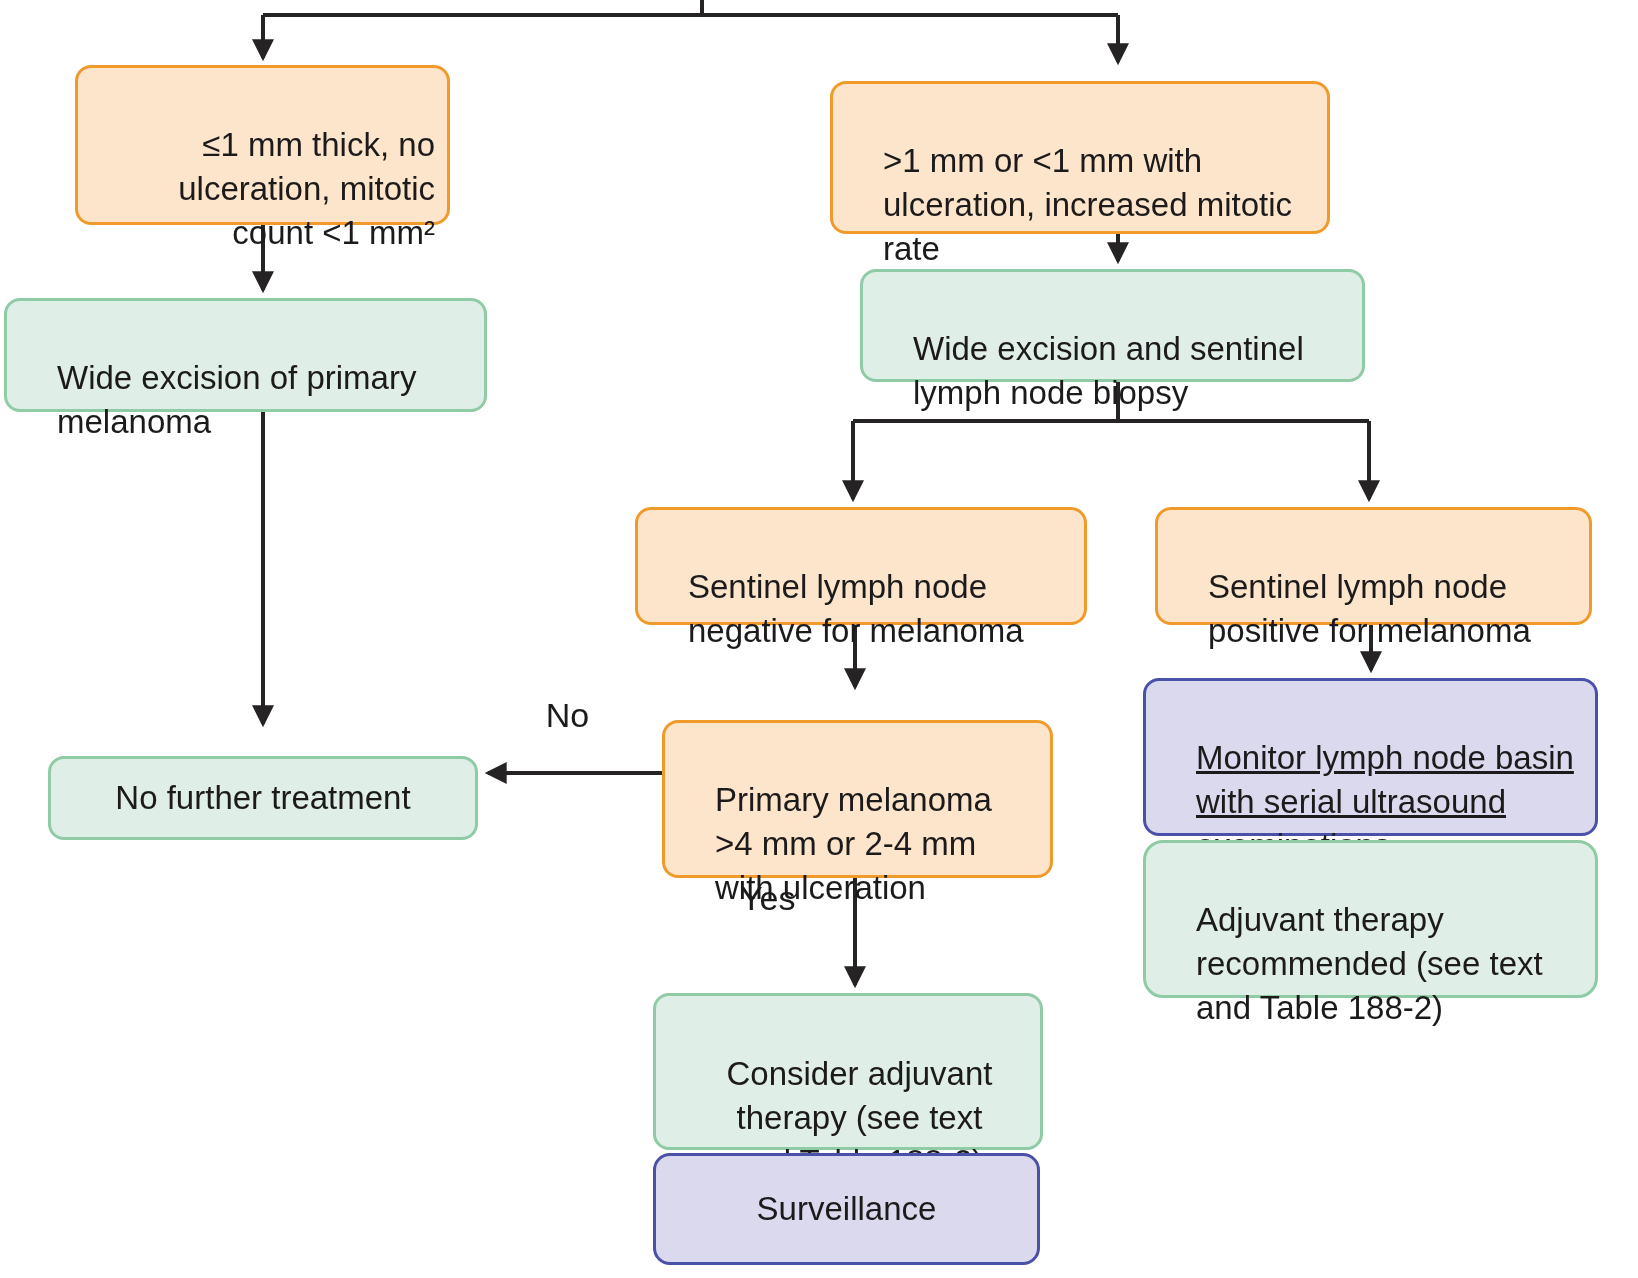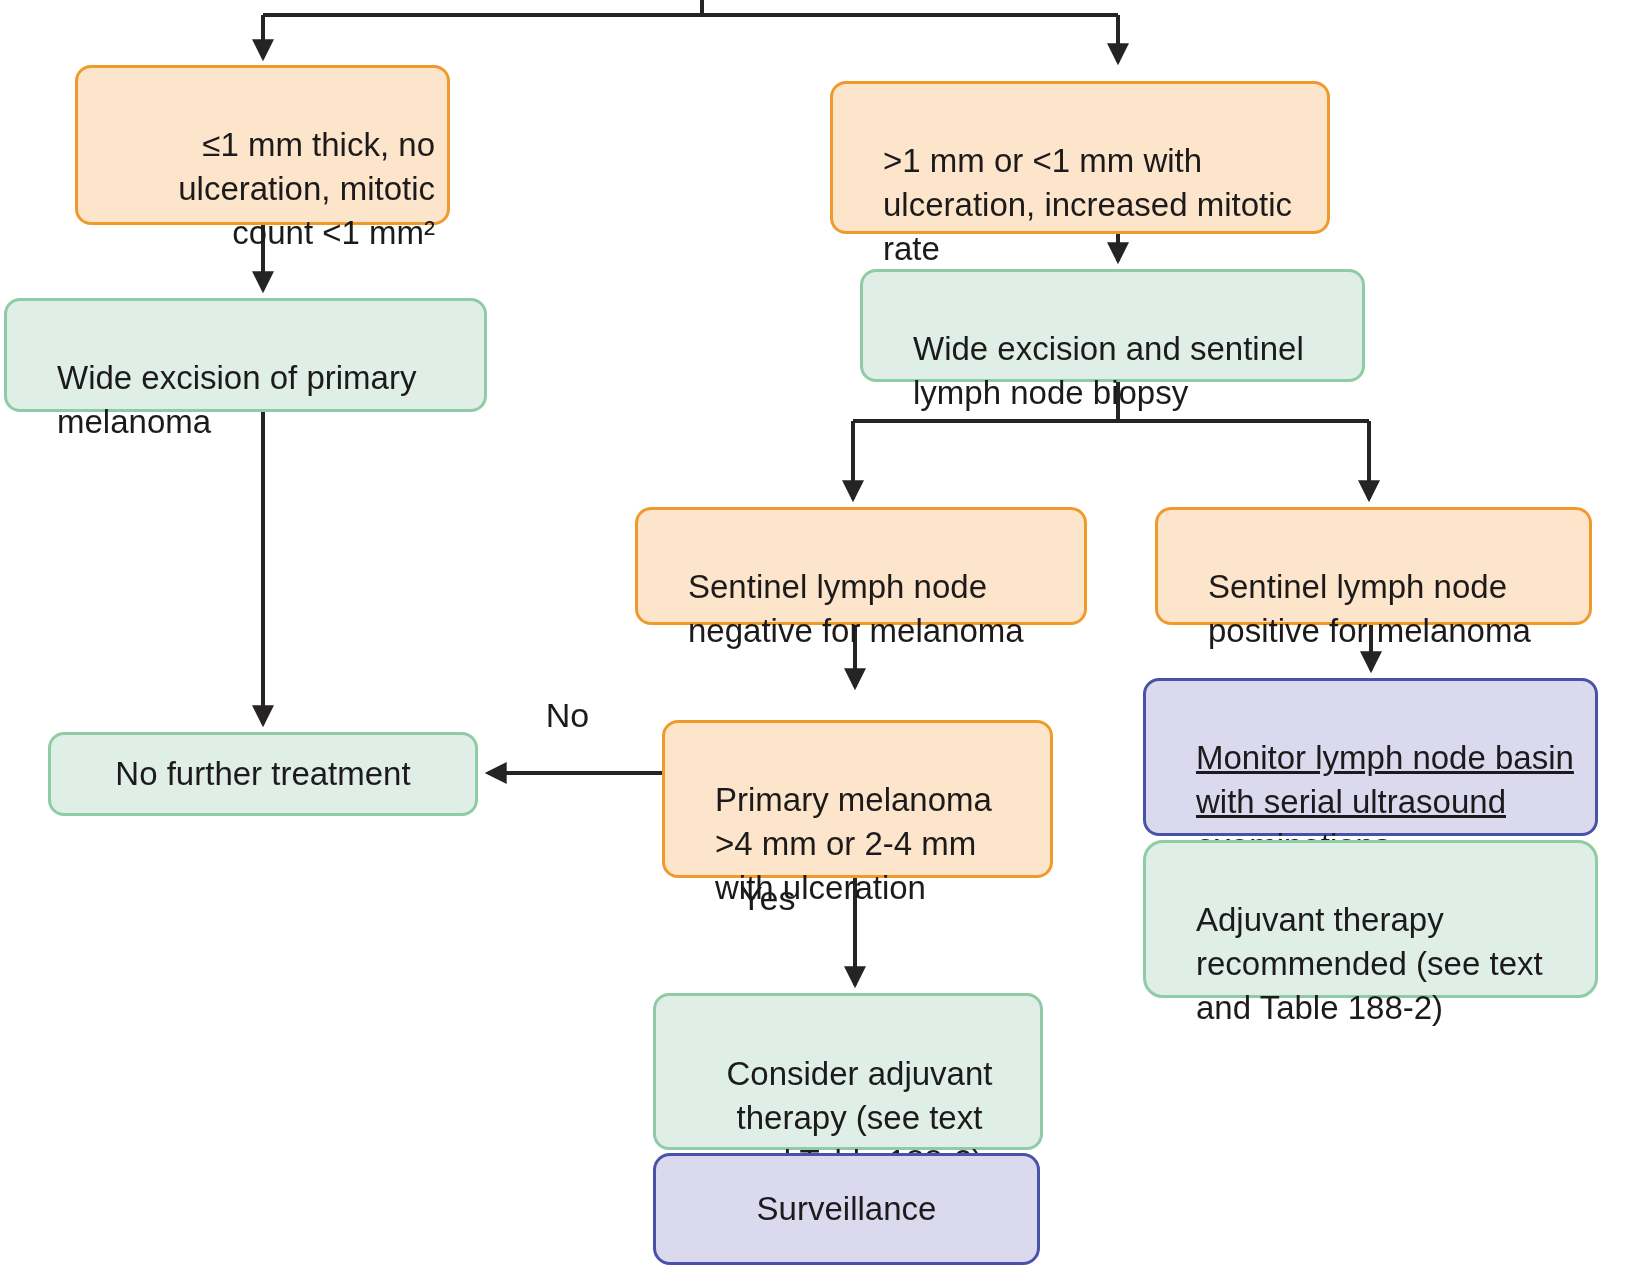--- a/index.html
+++ b/index.html
@@ -89,21 +89,21 @@
     <span>Sentinel lymph node
 positive for melanoma</span>
   </div>
 
   <div class="box orange hang" style="left:662px;top:720px;width:391px;height:158px;">
     <span>Primary melanoma
 &gt;4 mm or 2-4 mm
 with ulceration</span>
   </div>
 
-  <div class="box green cc" style="left:48px;top:732px;width:430px;height:84px;">
+  <div class="box green cc" style="left:48px;top:756px;width:430px;height:84px;">
     <span>No further treatment</span>
   </div>
 
   <div class="box purple hang" style="left:1143px;top:678px;width:455px;height:158px;text-decoration:underline;">
     <span>Monitor lymph node basin
 with serial ultrasound
 examinations</span>
   </div>
 
   <div class="box green hang" style="left:1143px;top:840px;width:455px;height:158px;border-radius:20px;">

